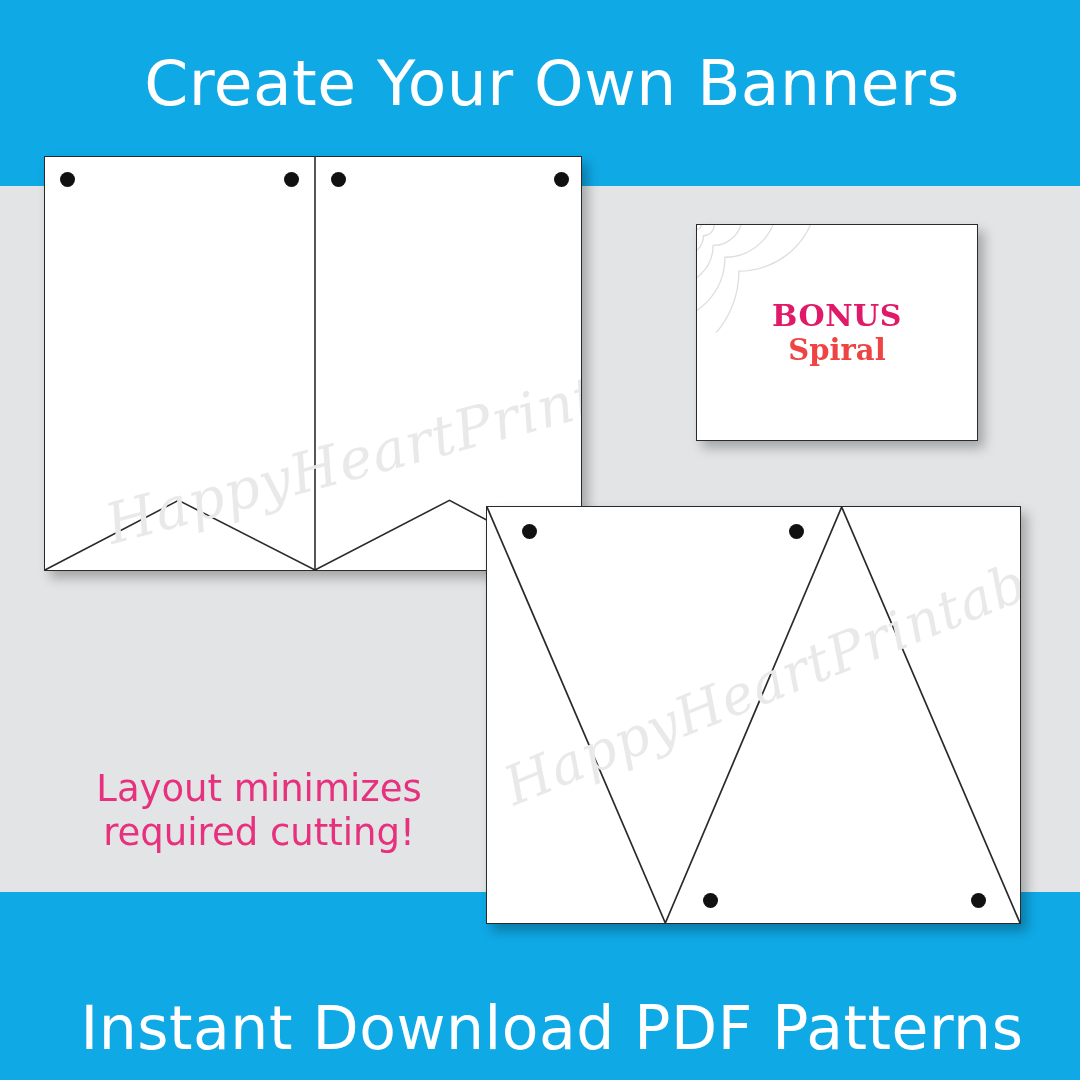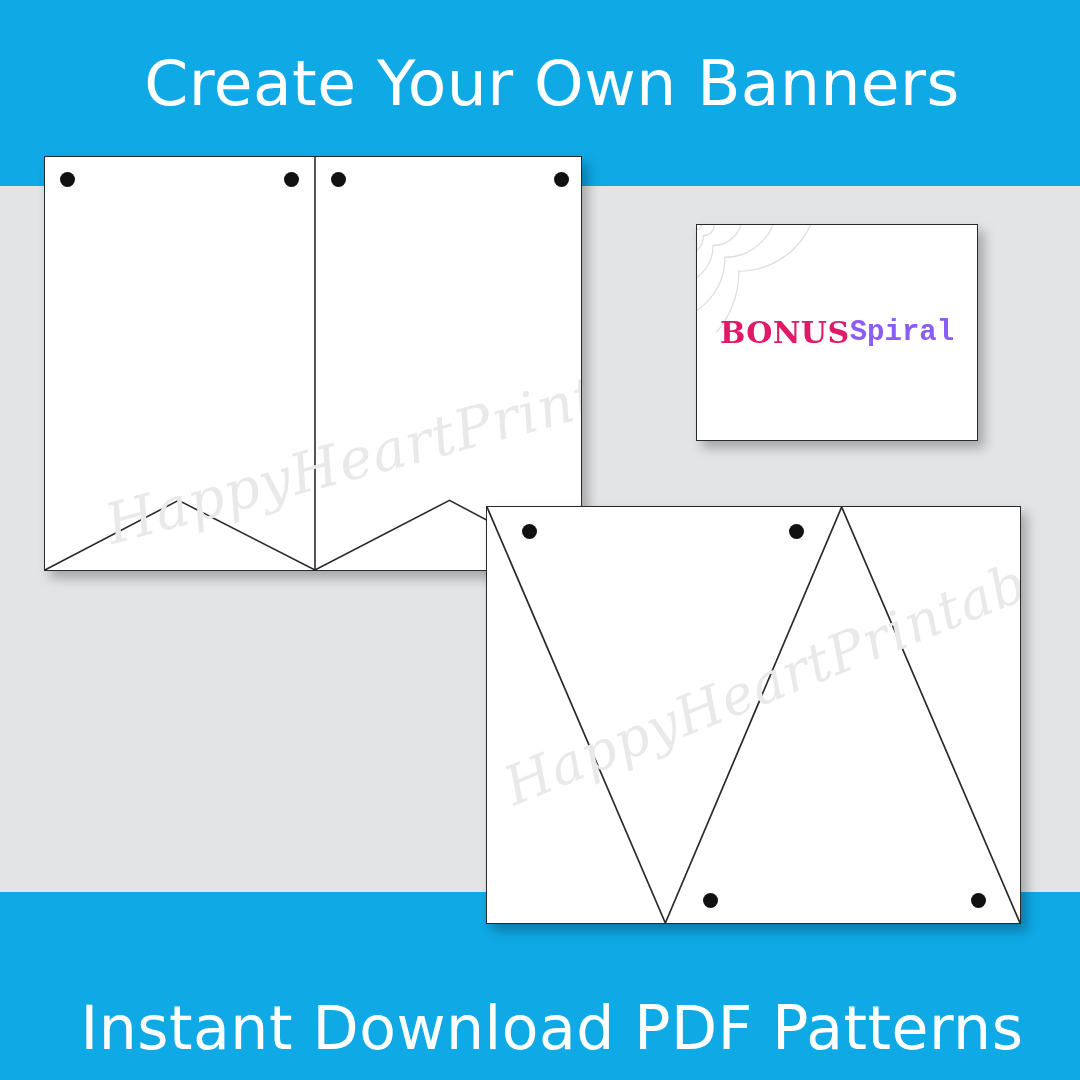--- a/index.html
+++ b/index.html
@@ -89,55 +89,58 @@
   .wm-c{
     left:510px;top:760px;
     font-size:54px;
     transform:rotate(-22deg);
     transform-origin:left center;
   }
 
   
   .bonus-inner{
     position:absolute;inset:0;
-    display:flex;flex-direction:row;
+    display:flex;flex-direction:column;
     align-items:center;justify-content:center;
     font-family:"DejaVu Serif", serif;
     font-weight:700;
     z-index:3;
   }
   .bonus-word{
     color:#e01a68;
     font-size:30px;
     line-height:34px;
     letter-spacing:0.5px;
   }
   .bonus-line{
-    color:#8b5cf6;
+    color:#ef4444;
     font-size:29px;
     line-height:34px;
-    font-family:Liberation Mono, monospace;
   }
   .spiral{
     position:absolute;left:50%;top:52%;
     transform:translate(-50%,-50%);
     z-index:1;
   }
 </style>
 </head>
 <body>
 
 <div id="stage">
 
   <div class="band top"></div>
   <div class="band-title top-title">Create Your Own Banners</div>
 
   <div class="band bottom"></div>
   <div class="band-title bottom-title">Instant Download PDF Patterns</div>
 
+  <div class="pink-copy block2">
+    <p>Layout minimizes</p>
+    <p>required cutting!</p>
+  </div>
 
   <div class="sheet sheet-a">
     <svg viewBox="0 0 538 415" preserveAspectRatio="none">
 
       <line x1="271" y1="0" x2="271" y2="415" stroke="#2a2a2a" stroke-width="1.6"></line>
 
       <polyline points="0,415 134,345 271,415" fill="none" stroke="#2a2a2a" stroke-width="1.6"></polyline>
 
       <polyline points="271,415 406,345 538,415" fill="none" stroke="#2a2a2a" stroke-width="1.6"></polyline>
     </svg>

